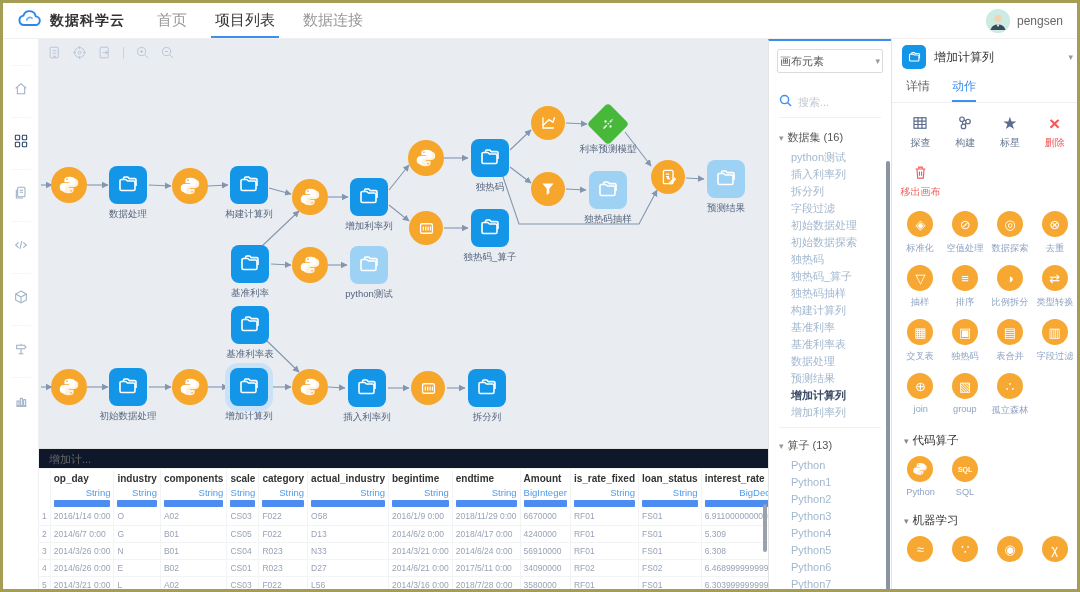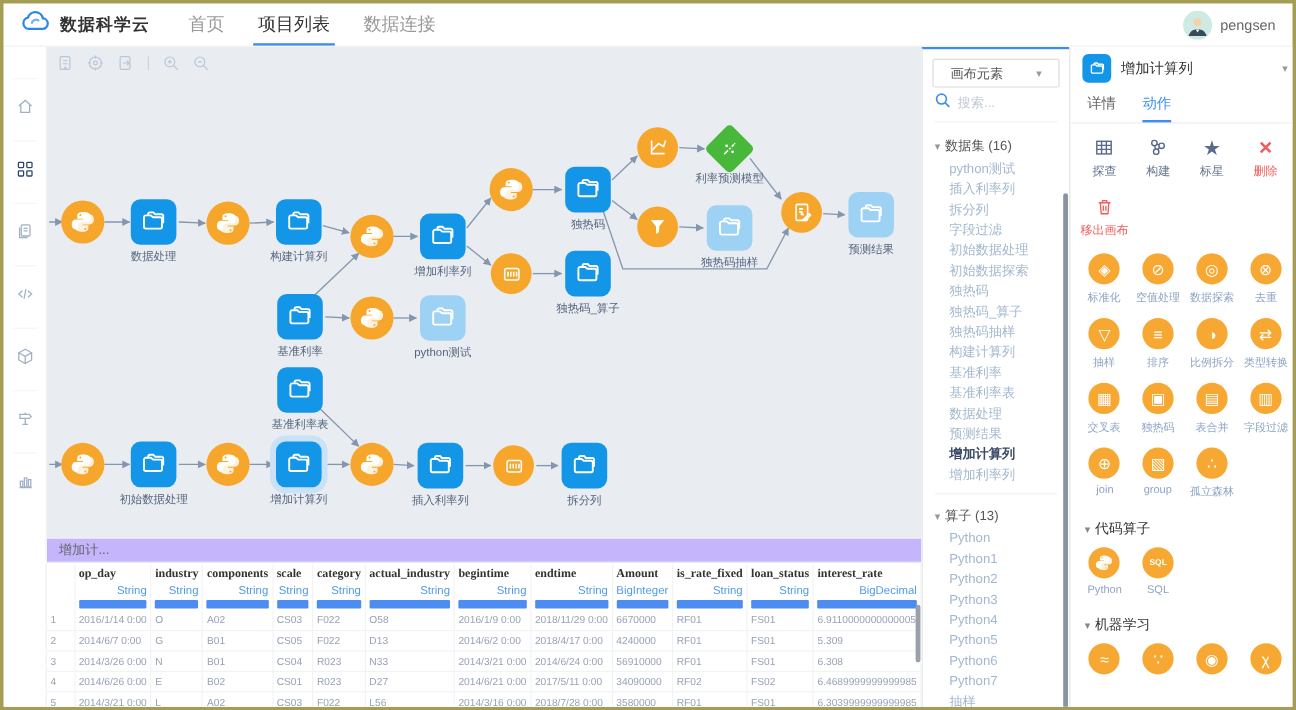--- a/index.html
+++ b/index.html
@@ -37,35 +37,35 @@
   .t-op { width:34px; height:34px; }
   .t-folder, .t-folder-light { width:38px; height:38px; border-radius:8px; background:#1496e8; }
   .t-folder-light { background:#9ed2f4; }
   .node.selected { box-shadow:0 0 0 5px #c9e2f8; }
   .t-model { width:30px; height:30px; background:#47b839; transform:rotate(45deg); border-radius:4px; }
   .t-model svg { transform:rotate(-45deg); }
   .node-label { position:absolute; font-size:9.5px; color:#55657d; text-align:center; width:90px; z-index:2; pointer-events:none; }
 
   
   .bottom-panel { position:absolute; left:36px; top:445px; width:729px; height:147px; background:#fff; border-top:1px solid #e2e2e2; overflow:hidden; }
-  .bp-tab { height:20px; line-height:20px; font-size:11px; color:#666; padding-left:10px; border-bottom:1px solid #f0f0f0; background:#c4b5fd; }
+  .bp-tab { height:20px; line-height:20px; font-size:11px; color:#666; padding-left:10px; border-bottom:1px solid #f0f0f0; background:#0f172a; }
   .table-wrap { position:absolute; left:0; top:21px; right:0; bottom:0; overflow:hidden; }
   table.dt { border-collapse:collapse; table-layout:fixed; }
   table.dt th, table.dt td { border-right:1px solid #f2f3f5; padding:0 3px; text-align:left; overflow:hidden; white-space:nowrap; }
-  table.dt th { font-size:10px; color:#333; height:16px; font-weight:bold;font-family:Liberation Serif, serif; }
+  table.dt th { font-size:10px; color:#333; height:16px; font-weight:bold; }
   table.dt .type-row td { font-size:9.5px; color:#4f9bea; height:13px;text-align:right; }
   table.dt .bar-row td { height:9px; }
   table.dt .bar-row .bar { height:7px; background:#4d8cf0; border-radius:1px; }
   table.dt tr.data-row td { font-size:8.5px; color:#98a2b5; height:17px; border-bottom:1px solid #f2f3f5; }
   table.dt td.rn { color:#8b97a8; font-size:9px; }
   .table-scrollbar { position:absolute; right:1px; top:55px; width:4px; height:48px; background:#9aa1ab; border-radius:2px; z-index:3; }
 
   
   .elements { position:absolute; left:765px; top:36px; width:123px; height:556px; background:#fff; border-left:1px solid #e5e5e5; border-top:2px solid #3a8ef0; overflow:hidden; }
-  .el-dropdown { margin:8px 8px 4px 8px; height:24px; border:1px solid #dcdcdc; border-radius:2px; font-size:11px; color:#555; display:flex; align-items:center; padding:0 14px; justify-content:space-between; cursor:pointer; }
+  .el-dropdown { margin:8px 8px 20px 8px; height:24px; border:1px solid #dcdcdc; border-radius:2px; font-size:11px; color:#555; display:flex; align-items:center; padding:0 2px; justify-content:space-between; cursor:pointer; }
   .el-caret { color:#999; font-size:9px; }
   .el-search { display:flex; align-items:center; gap:6px; margin:4px 10px; border-bottom:1px solid #f0f0f0; padding-bottom:6px; }
   .el-search input { border:none; outline:none; width:70px; font-size:11px; color:#555; font-family:inherit; }
   .el-search input::placeholder { color:#c2c9d4; }
   .el-list { padding:4px 0 0 0; }
   .el-group-label { font-size:11px; color:#555; padding:4px 10px; cursor:pointer; }
   .el-group-label .gc { color:#999; font-size:9px; margin-right:4px; }
   .el-item { font-size:11px; color:#a3b8cf; padding:3px 10px 3px 22px; cursor:pointer; line-height:11px; }
   .el-item.selected { color:#3b4a66; font-weight:bold; }
   .el-divider { border-top:1px solid #f0f0f0; margin:6px 10px; }

